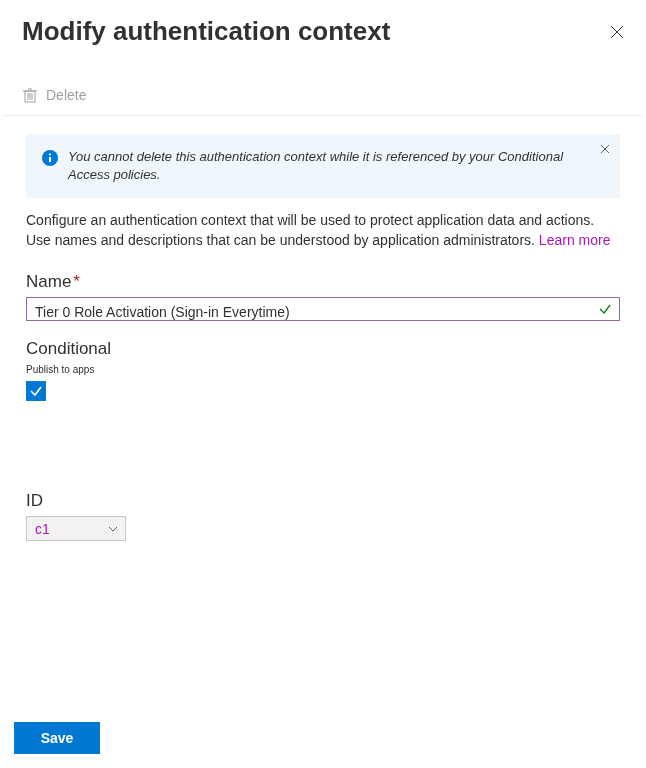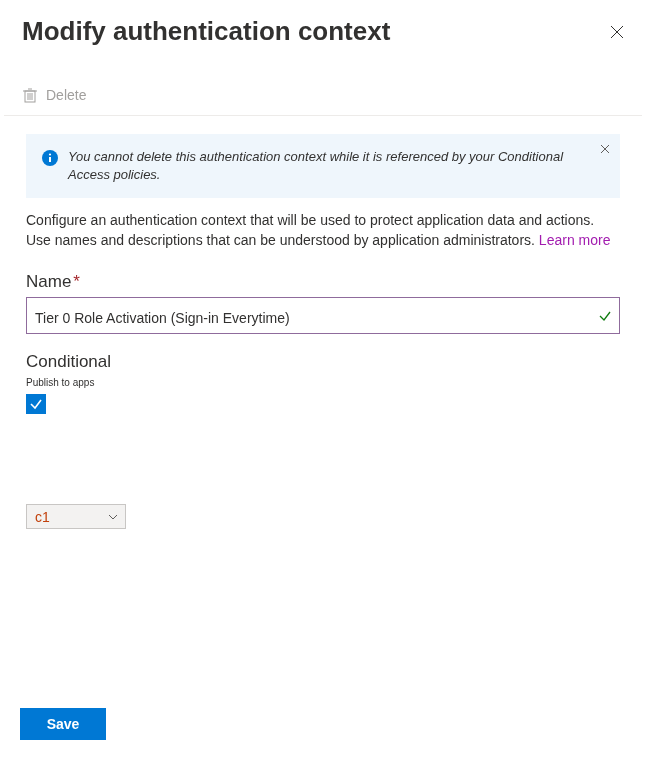--- a/index.html
+++ b/index.html
@@ -107,21 +107,21 @@
     .required-asterisk {
       color: #a4262c;
       margin-left: 2px;
     }
     .text-input-wrap {
       position: relative;
       margin-bottom: 18px;
     }
     .text-input {
       width: 100%;
-      height: 37px;
+      height: 24px;
       padding: 9px 30px 4px 8px;
       border: 1px solid #8f6b9c;
       font-family: inherit;
       font-size: 14px;
       color: #323130;
       outline: none;
       background: #fff;
     }
     .input-check {
       position: absolute;
@@ -162,34 +162,34 @@
     }
     .id-dropdown {
       width: 100px;
       height: 25px;
       border: 1px solid #c8c6c4;
       background: #f3f2f1;
       display: flex;
       align-items: center;
       justify-content: space-between;
       padding: 0 6px 0 8px;
-      color: #c2410c;
+      color: #a21caf;
       font-size: 14px;
     }
     .chevron {
       width: 12px;
       height: 12px;
       color: #605e5c;
     }
     .footer {
       position: absolute;
-      bottom: 14px;
+      bottom: 0;
       left: 0;
       right: 0;
-      padding: 14px 22px 14px 20px;
+      padding: 14px 22px 14px 14px;
       background: #fff;
     }
     .save-btn {
       background: #0078d4;
       color: #fff;
       border: none;
       font-family: inherit;
       font-size: 14px;
       font-weight: 600;
       padding: 6px 22px;
@@ -264,20 +264,21 @@
 
 
     <div class="publish-label">Publish to apps</div>
     <div class="checkbox-box">
       <svg class="checkbox-check" viewBox="0 0 14 14">
         <polyline points="2,7 6,11 12,3" fill="none" stroke="currentColor" stroke-width="1.6"></polyline>
       </svg>
     </div>
 
     <div class="id-block">
+      <div class="field-label">ID</div>
       <div class="id-dropdown">
         <span>c1</span>
         <svg class="chevron" viewBox="0 0 12 12">
           <polyline points="2,4 6,8 10,4" fill="none" stroke="currentColor" stroke-width="1"></polyline>
         </svg>
       </div>
     </div>
 
   </div>
 </div>

